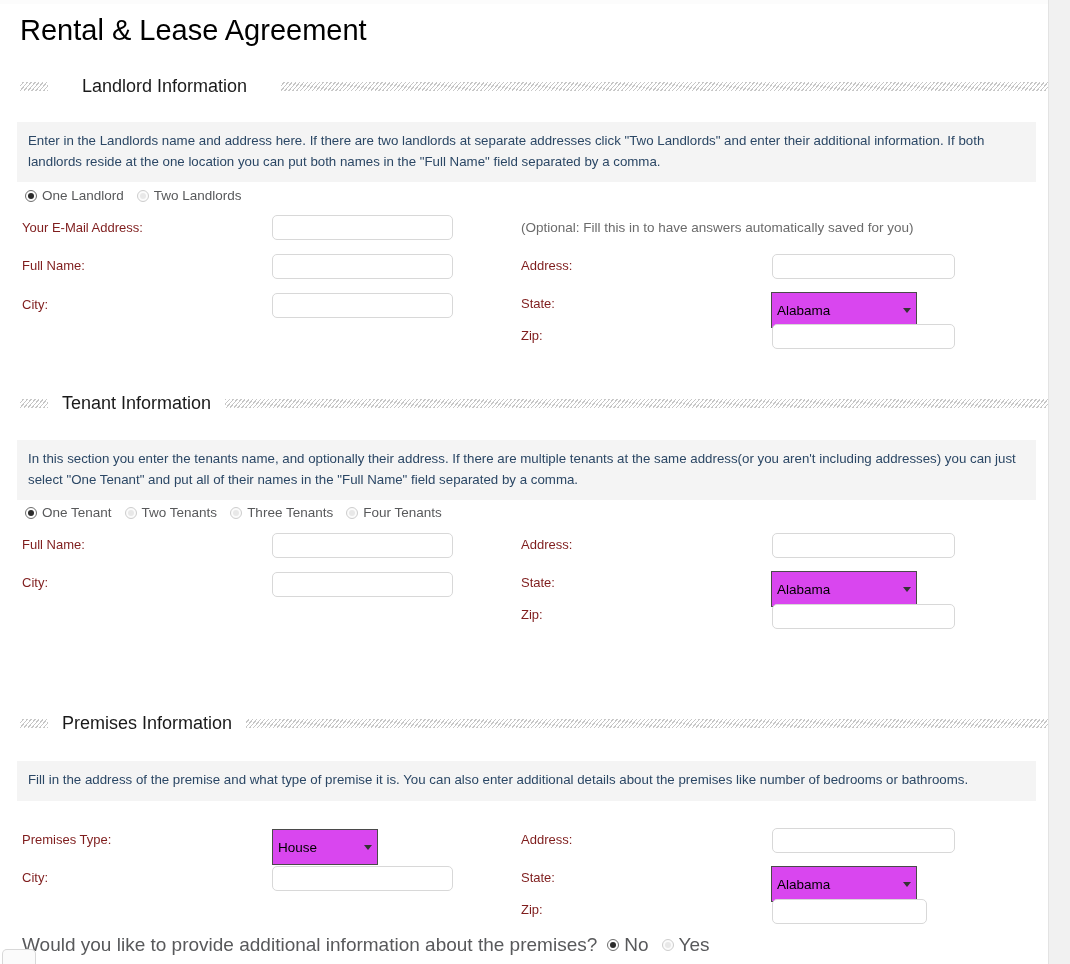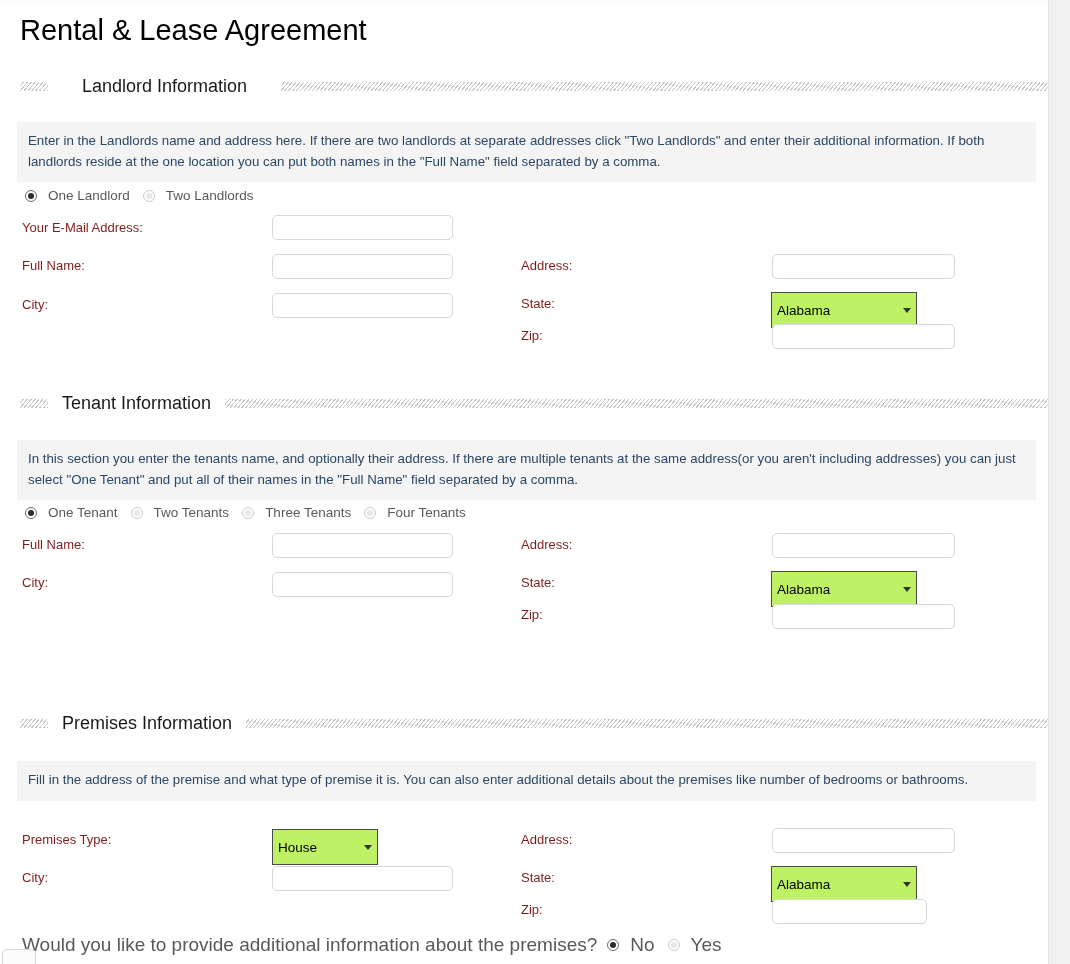--- a/index.html
+++ b/index.html
@@ -119,21 +119,21 @@
     background: #fbfbfb;
   }
   .radio.off::after {
     content: "";
     position: absolute;
     left: 2px; top: 2px;
     width: 6px; height: 6px;
     border-radius: 50%;
     background: #e8e8e8;
   }
-  .radio-label { margin-left: 11px; margin-right: 13px; text-align: center; }
+  .radio-label { margin-left: 5px; margin-right: 13px; text-align: center; }
 
   
   .lbl {
     position: absolute;
     font-size: 13px;
     color: #7f1d1d;
     white-space: nowrap;
   }
   .note {
     position: absolute;
@@ -152,21 +152,21 @@
     font-family: "Liberation Sans", sans-serif;
     color: #333;
     padding: 0 6px;
     outline: none;
   }
   .sel {
     position: absolute;
     box-sizing: border-box;
     height: 36px;
     border: 1px solid #4a4a4a;
-    background: #bef264;
+    background: #d946ef;
     font-size: 13.5px;
     color: #000000;
     padding: 8px 5px;
     display: flex;
     align-items: center;
     justify-content: space-between;
     cursor: default;
     line-height: 19px;
   }
   .sel .caret {
@@ -221,20 +221,21 @@
       <span class="radio-label">One Landlord</span>
     </span>
     <span class="radio-opt">
       <span class="radio off"></span>
       <span class="radio-label">Two Landlords</span>
     </span>
   </div>
 
   <div class="lbl" style="left:22px; top:220px;">Your E-Mail Address:</div>
   <input class="txt" style="left: 272px; top: 215px; width: 181px;" value="">
+  <div class="note" style="left:521px; top:220px;">(Optional: Fill this in to have answers automatically saved for you)</div>
 
   <div class="lbl" style="left:22px; top:258px;">Full Name:</div>
   <input class="txt" style="left: 272px; top: 254px; width: 181px;" value="">
 
   <div class="lbl" style="left:521px; top:258px;">Address:</div>
   <input class="txt" style="left: 772px; top: 254px; width: 183px;" value="">
 
   <div class="lbl" style="left:22px; top:297px;">City:</div>
   <input class="txt" style="left: 272px; top: 293px; width: 181px;" value="">
 

